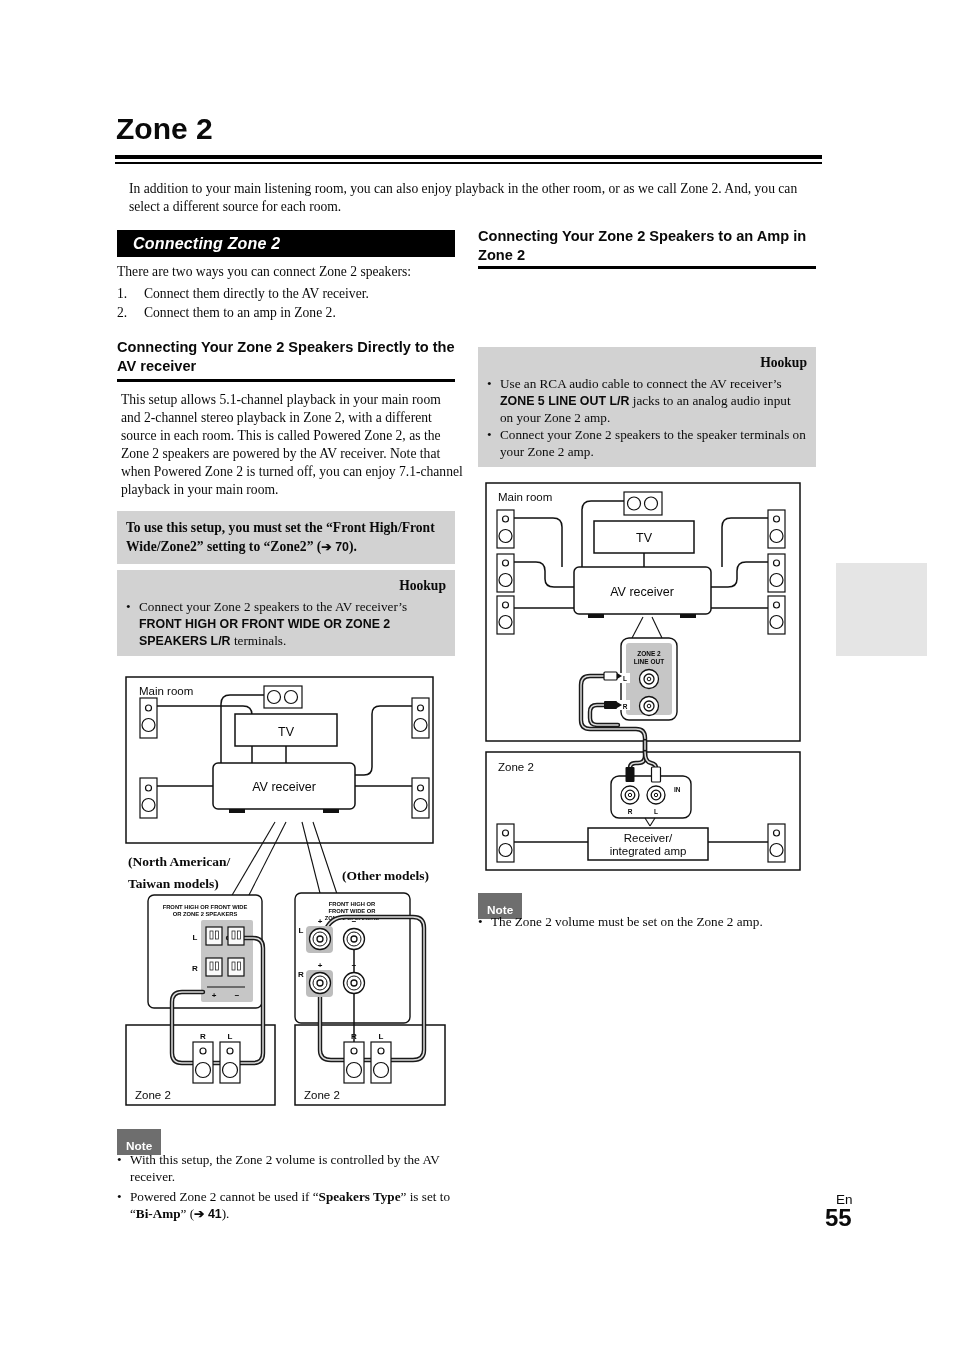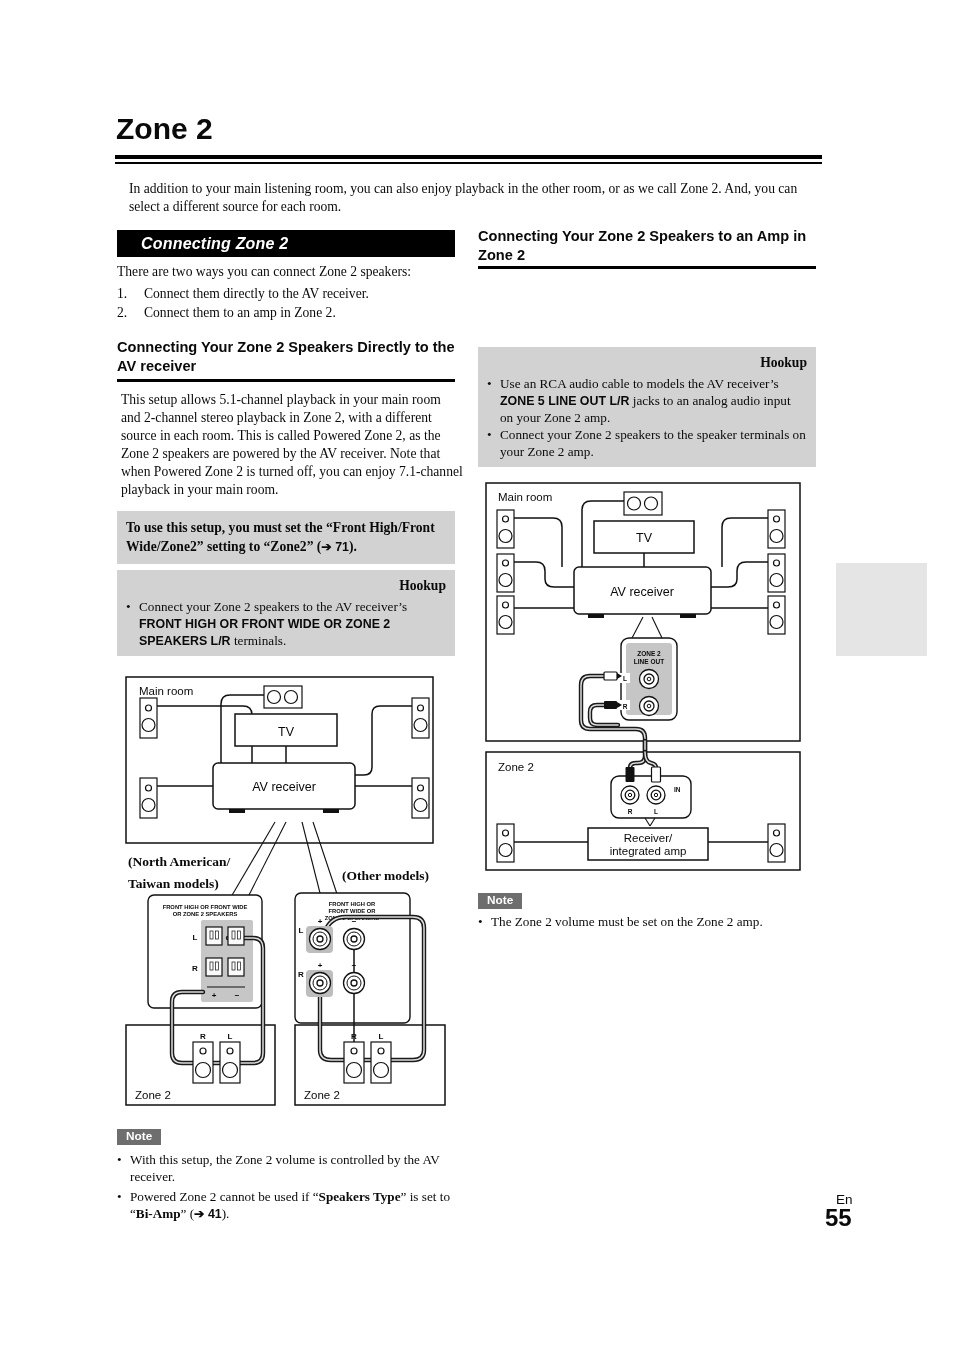--- a/index.html
+++ b/index.html
@@ -4,32 +4,32 @@
 <style>
   html,body{margin:0;padding:0;background:#fff;}
   .page{position:relative;width:954px;height:1351px;background:#fff;color:#0a0a0a;overflow:hidden;}
   .abs{position:absolute;}
   .serif{font-family:"Liberation Serif",serif;font-size:13.6px;line-height:1.33;}
   .sans{font-family:"Liberation Sans",sans-serif;}
   .title{left:116px;top:112px;font-size:30px;font-weight:bold;margin:0;font-family:"Liberation Sans",sans-serif;}
   .title-rule{left:115px;top:155px;width:707px;height:3px;border-top:4px solid #000;border-bottom:2px solid #000;}
   .intro{left:117px;top:168px;width:702px;margin:12px;}
   .banner{left:117px;top:230px;width:338px;height:27px;background:#000;color:#fff;display:flex;align-items:center;}
-  .banner-text{font-family:"Liberation Sans",sans-serif;font-style:italic;font-weight:bold;font-size:16px;padding-left:24px;letter-spacing:.2px;}
+  .banner-text{font-family:"Liberation Sans",sans-serif;font-style:italic;font-weight:bold;font-size:16px;padding-left:16px;letter-spacing:.2px;}
   .subhead{font-size:14.6px;font-weight:bold;line-height:1.3;margin:0;font-family:"Liberation Sans",sans-serif;}
   .hrule{height:2.6px;background:#000;}
   .graybox{background:#d2d2d2;box-sizing:border-box;padding:7px 9px;}
   .req{font-weight:bold;font-size:13.6px;line-height:1.42;}
   .bs{font-family:"Liberation Sans",sans-serif;font-weight:bold;font-size:12.4px;}
   .hk{font-size:13.2px;line-height:1.3;}
   .hk-title{font-weight:bold;margin-bottom:3px;font-size:13.6px;text-align:right;}
   .bullet{display:flex;}
   .dot{width:13px;flex:none;}
   .btext{flex:1;}
-  .badge{background:#6e6e6e;color:#fff;font-weight:bold;font-size:11.8px;padding:0 9px 2px;display:inline-block;}
+  .badge{background:#6e6e6e;color:#fff;font-weight:bold;font-size:11.8px;padding:10px 9px 2px;display:inline-block;}
   .notelist{font-size:13.2px;line-height:1.3;}
   .notelist .bullet{margin-bottom:3px;}
   .listrow{display:flex;}
   .num{width:27px;flex:none;}
   .lang{left:836px;top:1192px;font-size:13.5px;}
   .pagenum{left:825px;top:1204px;font-size:24px;font-weight:bold;}
   .sidetab{left:836px;top:563px;width:91px;height:93px;background:#e5e5e5;}
   
   svg text{font-family:"Liberation Sans",sans-serif;fill:#0a0a0a;}
   .t11{font-size:11.5px;}
@@ -77,21 +77,21 @@
     <span class="num">2.</span>
     <span>Connect them to an amp in Zone 2.</span>
   </div>
 
   <h2 class="abs subhead" style="left:117px;top:338px;width:338px">Connecting Your Zone 2 Speakers Directly to the AV receiver</h2>
   <div class="abs hrule" style="left:117px;top:379px;width:338px"></div>
 
   <p class="abs serif" style="left:117px;top:387px;width:342px;margin:4px">This setup allows 5.1-channel playback in your main room and 2-channel stereo playback in Zone 2, with a different source in each room. This is called Powered Zone 2, as the Zone 2 speakers are powered by the AV receiver. Note that when Powered Zone 2 is turned off, you can enjoy 7.1-channel playback in your main room.</p>
 
   <div class="abs graybox serif req" style="left:117px;top:511px;width:338px">
-    <span>To use this setup, you must set the “Front High/Front Wide/Zone2” setting to “Zone2” (</span><span class="bs">➔ 71</span><span>).</span>
+    <span>To use this setup, you must set the “Front High/Front Wide/Zone2” setting to “Zone2” (</span><span class="bs">➔ 70</span><span>).</span>
   </div>
 
   <div class="abs graybox serif hk" style="left:117px;top:570px;width:338px">
     <div class="hk-title">Hookup</div>
     <div class="bullet">
       <span class="dot">•</span>
       <span class="btext"><span>Connect your Zone 2 speakers to the AV receiver’s </span><span class="bs">FRONT HIGH OR FRONT WIDE OR ZONE 2 SPEAKERS L/R</span><span> terminals.</span></span>
     </div>
   </div>
 
@@ -261,21 +261,21 @@
   </div>
 
   <h2 class="abs subhead" style="left:478px;top:227px;width:340px">Connecting Your Zone 2 Speakers to an Amp in Zone 2</h2>
   <div class="abs hrule" style="left:478px;top:266px;width:338px"></div>
 
 
   <div class="abs graybox serif hk" style="left:478px;top:347px;width:338px">
     <div class="hk-title">Hookup</div>
     <div class="bullet">
       <span class="dot">•</span>
-      <span class="btext"><span>Use an RCA audio cable to models the AV receiver’s </span><span class="bs">ZONE 5 LINE OUT L/R</span><span> jacks to an analog audio input on your Zone 2 amp.</span></span>
+      <span class="btext"><span>Use an RCA audio cable to connect the AV receiver’s </span><span class="bs">ZONE 5 LINE OUT L/R</span><span> jacks to an analog audio input on your Zone 2 amp.</span></span>
     </div>
     <div class="bullet">
       <span class="dot">•</span>
       <span class="btext">Connect your Zone 2 speakers to the speaker terminals on your Zone 2 amp.</span>
     </div>
   </div>
 
   <svg class="abs" style="left:478px;top:480px" width="338" height="392" viewBox="0 0 338 392">
     <rect x="8" y="3" width="314" height="258" class="bx"></rect>
     <text x="20" y="21" class="t11">Main room</text>

